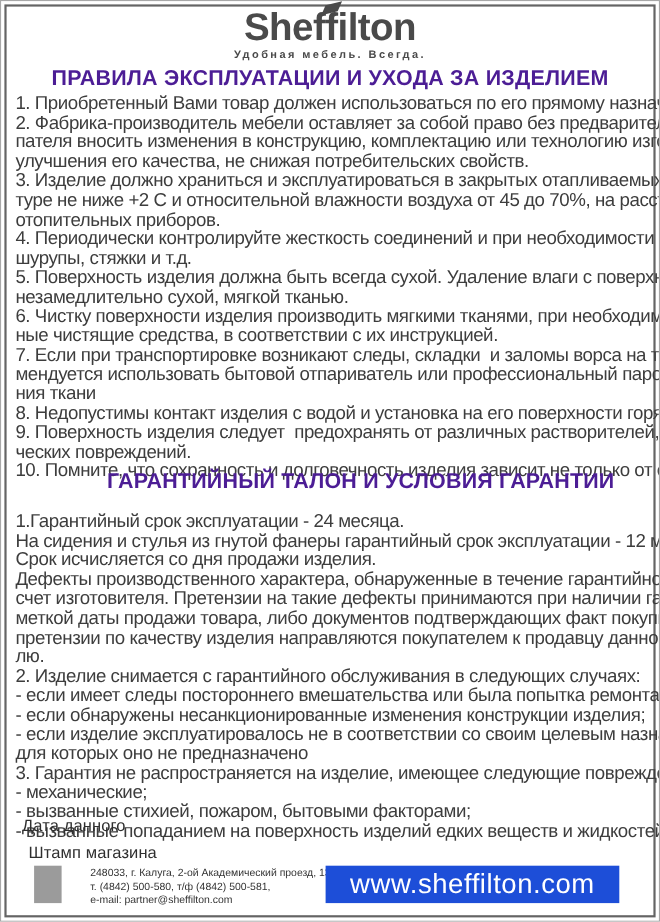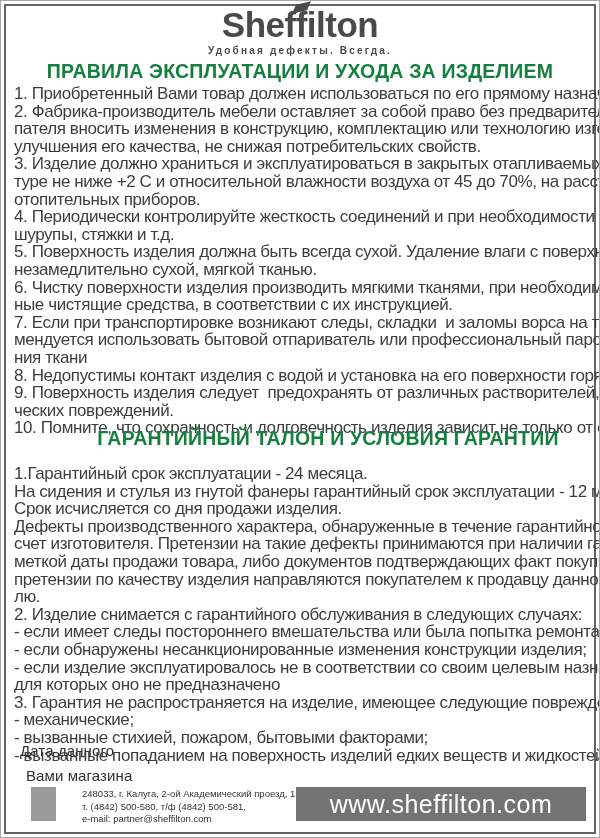--- a/index.html
+++ b/index.html
@@ -33,21 +33,21 @@
   }
   .tagline {
     font-size:10px; font-weight:bold; letter-spacing:2.2px;
     color:#4a4a4a; margin-top:1px;
   }
   
   .h-gray {
     position:absolute; left:0; width:100%;
     text-align:center; font-weight:bold;
     font-size:19.5px; letter-spacing:0.2px;
-    color:#15803d; line-height:21px;
+    color:#4c1d95; line-height:21px;
   }
   #h-rules   { top:60px; }
   #h-warranty{ top:427px;padding-left:28px; }
   
   .bodytext {
     position:absolute; left:13px; width:578px;
     font-size:17px; line-height:17.6px;
     letter-spacing:-0.4px;
     white-space:pre; color:#3d3d3d;
   }
@@ -66,40 +66,40 @@
     position:absolute; left:30px; top:786px;
     width:25px; height:34px; background:#9b9b9b;
   }
   .footer-address {
     position:absolute; left:81px; top:787px;
     font-size:9.5px; line-height:12.5px;
     white-space:pre; color:#333333;
   }
   .site-banner {
     position:absolute; left:295px; top:786px;
-    width:290px; height:34px;
-    background:#737373;
+    width:267px; height:34px;
+    background:#1d4ed8;
     display:flex; align-items:center; justify-content:center;
   }
   .site-banner span {
     color:#ffffff; font-size:25px; letter-spacing:0.5px; line-height:1;
   }
 </style>
 </head>
 <body>
 
 <div class="page">
   <div class="frame"></div>
 
   <div class="logo-wrap">
     <span class="brand">
       <span>Sheffilton</span>
       <span class="ff-flag"></span>
     </span>
-    <div class="tagline">Удобная дефекты. Всегда.</div>
+    <div class="tagline">Удобная мебель. Всегда.</div>
   </div>
 
   <div id="h-rules" class="h-gray">ПРАВИЛА ЭКСПЛУАТАЦИИ И УХОДА ЗА ИЗДЕЛИЕМ</div>
 
   <div id="rules-text" class="bodytext">1. Приобретенный Вами товар должен использоваться по его прямому назначению.
 2. Фабрика-производитель мебели оставляет за собой право без предварительного уведомления поку-
 пателя вносить изменения в конструкцию, комплектацию или технологию изготовления изделия с целью
 улучшения его качества, не снижая потребительских свойств.
 3. Изделие должно храниться и эксплуатироваться в закрытых отапливаемых помещениях при темпера-
 туре не ниже +2 С и относительной влажности воздуха от 45 до 70%, на расстоянии не менее 50см от
@@ -136,21 +136,21 @@
 3. Гарантия не распространяется на изделие, имеющее следующие повреждения:
 - механические;
 - вызванные стихией, пожаром, бытовыми факторами;
 - вызванные попаданием на поверхность изделий едких веществ и жидкостей.</div>
 
   <div class="date-row">
     <span class="sale-label">Дата данного</span>
   </div>
 
   <div class="stamp-row">
-    <span class="sale-label">Вами магазина</span>
+    <span class="sale-label">Штамп магазина</span>
   </div>
 
   <div class="footer-square"></div>
 
   <div class="footer-address">248033, г. Калуга, 2-ой Академический проезд, 13,
 т. (4842) 500-580, т/ф (4842) 500-581,
 e-mail: partner@sheffilton.com</div>
 
   <div class="site-banner">
     <span>www.sheffilton.com</span>

